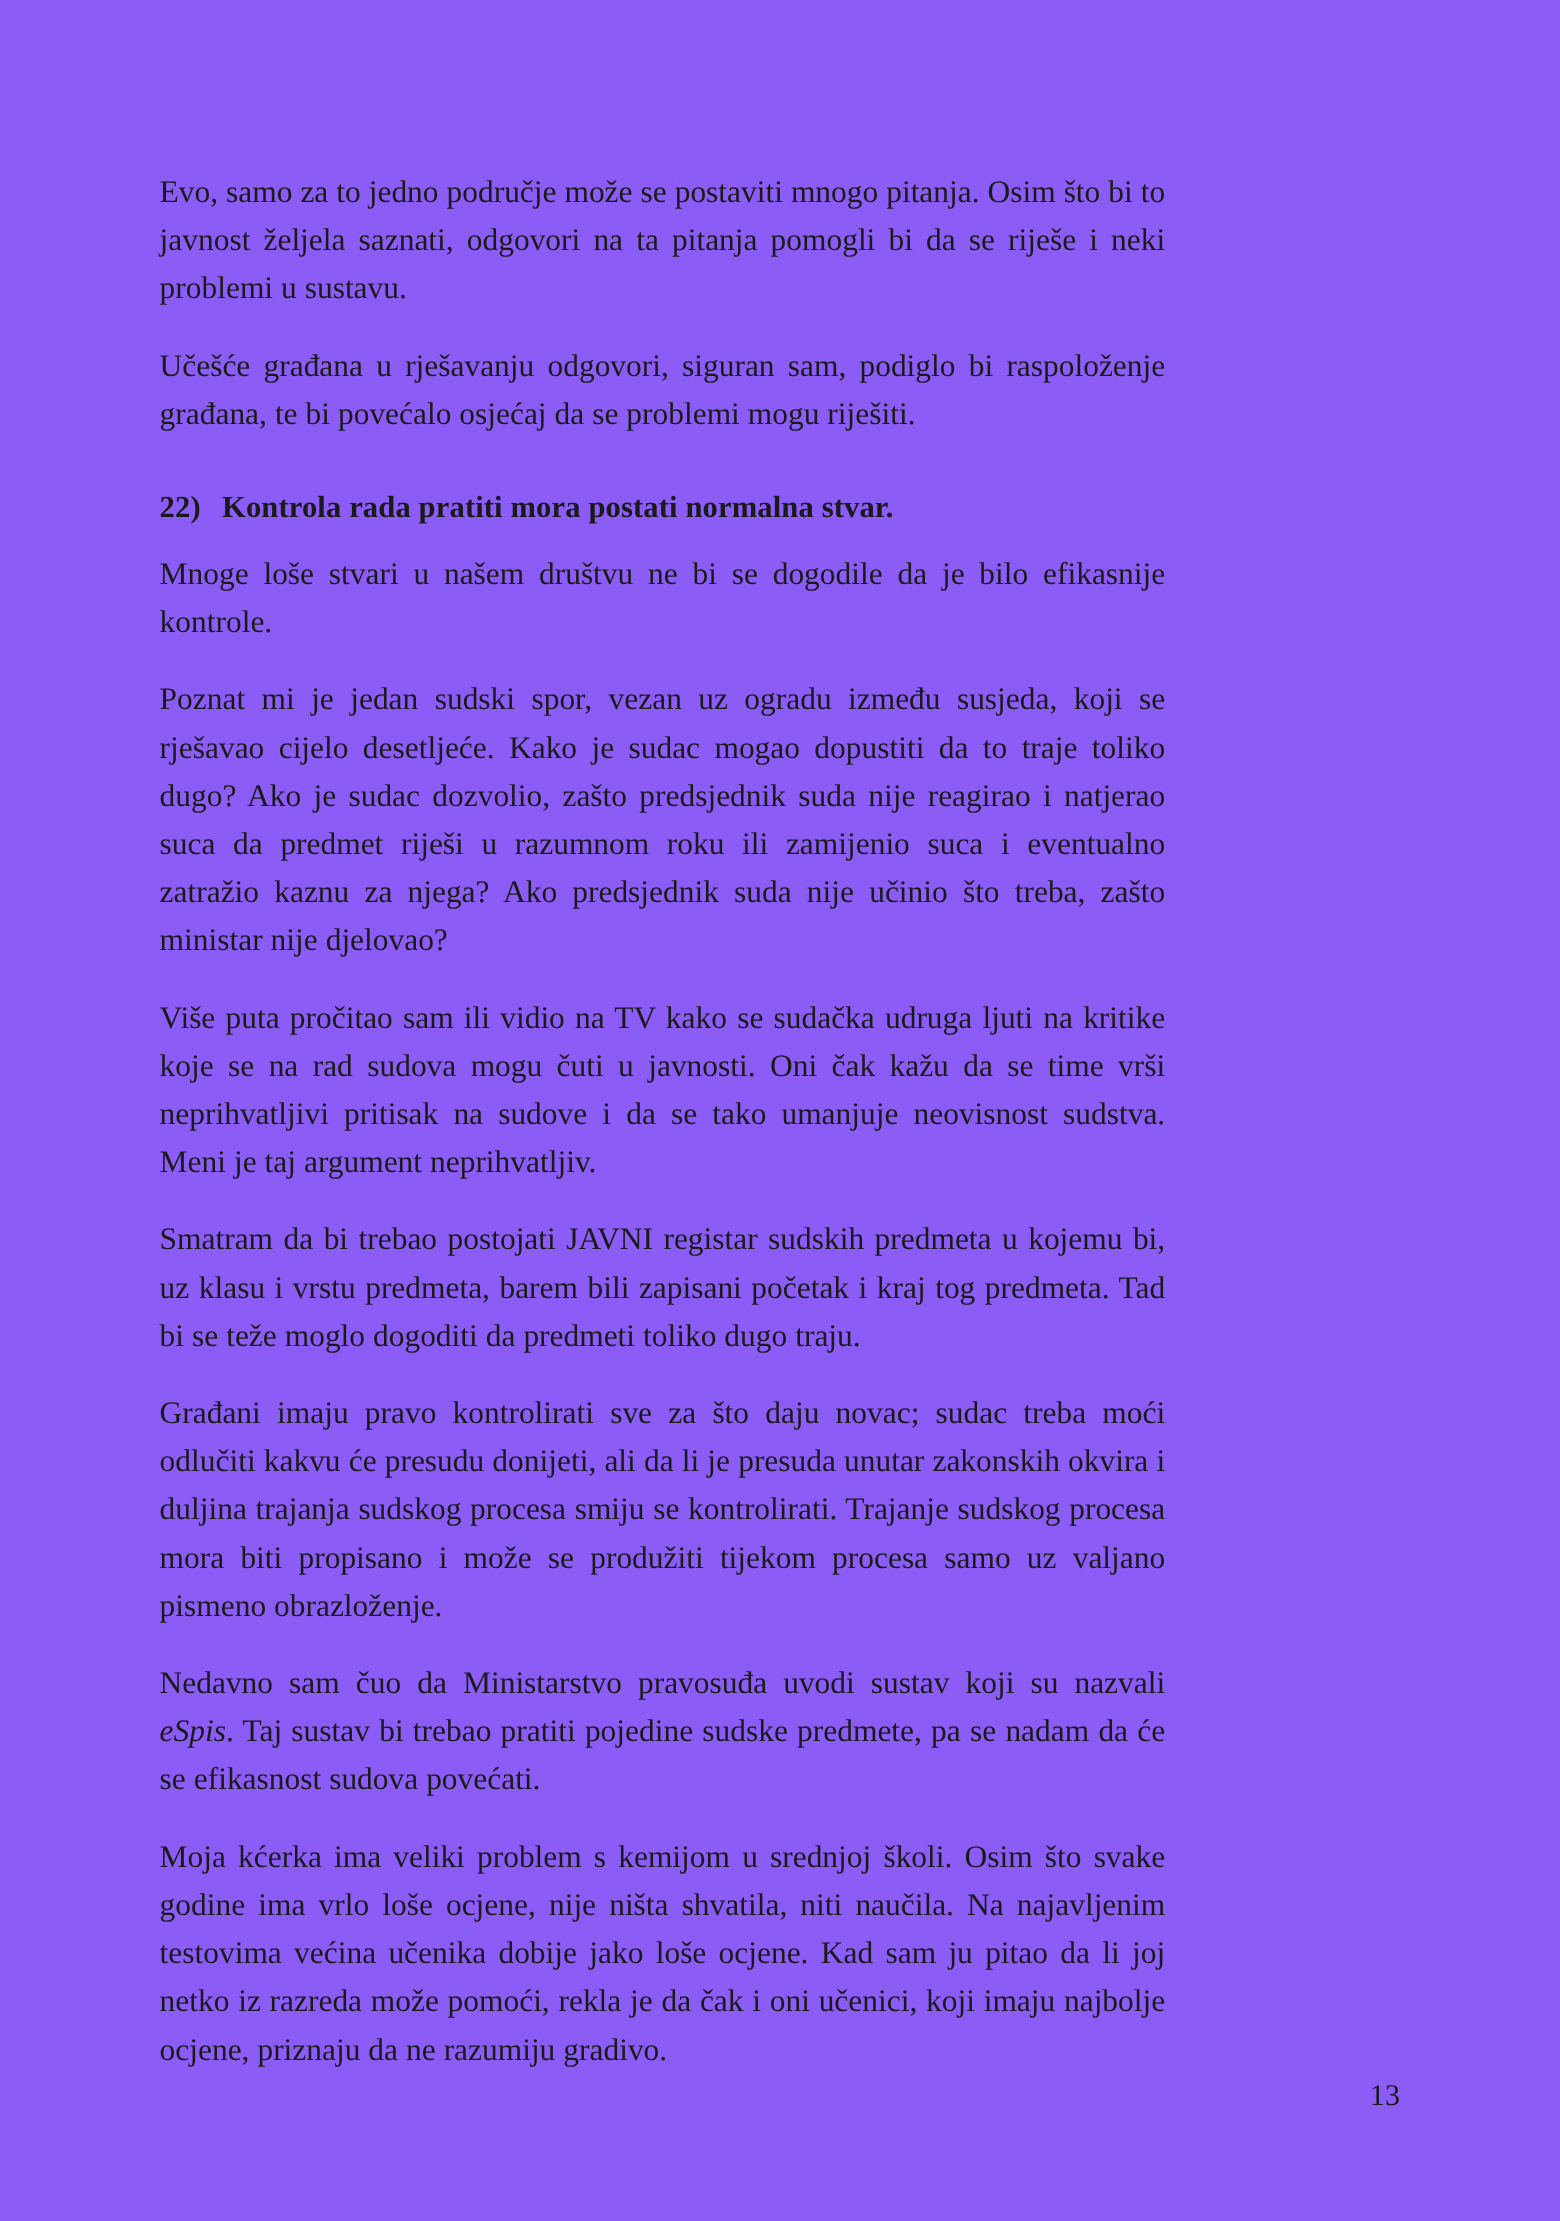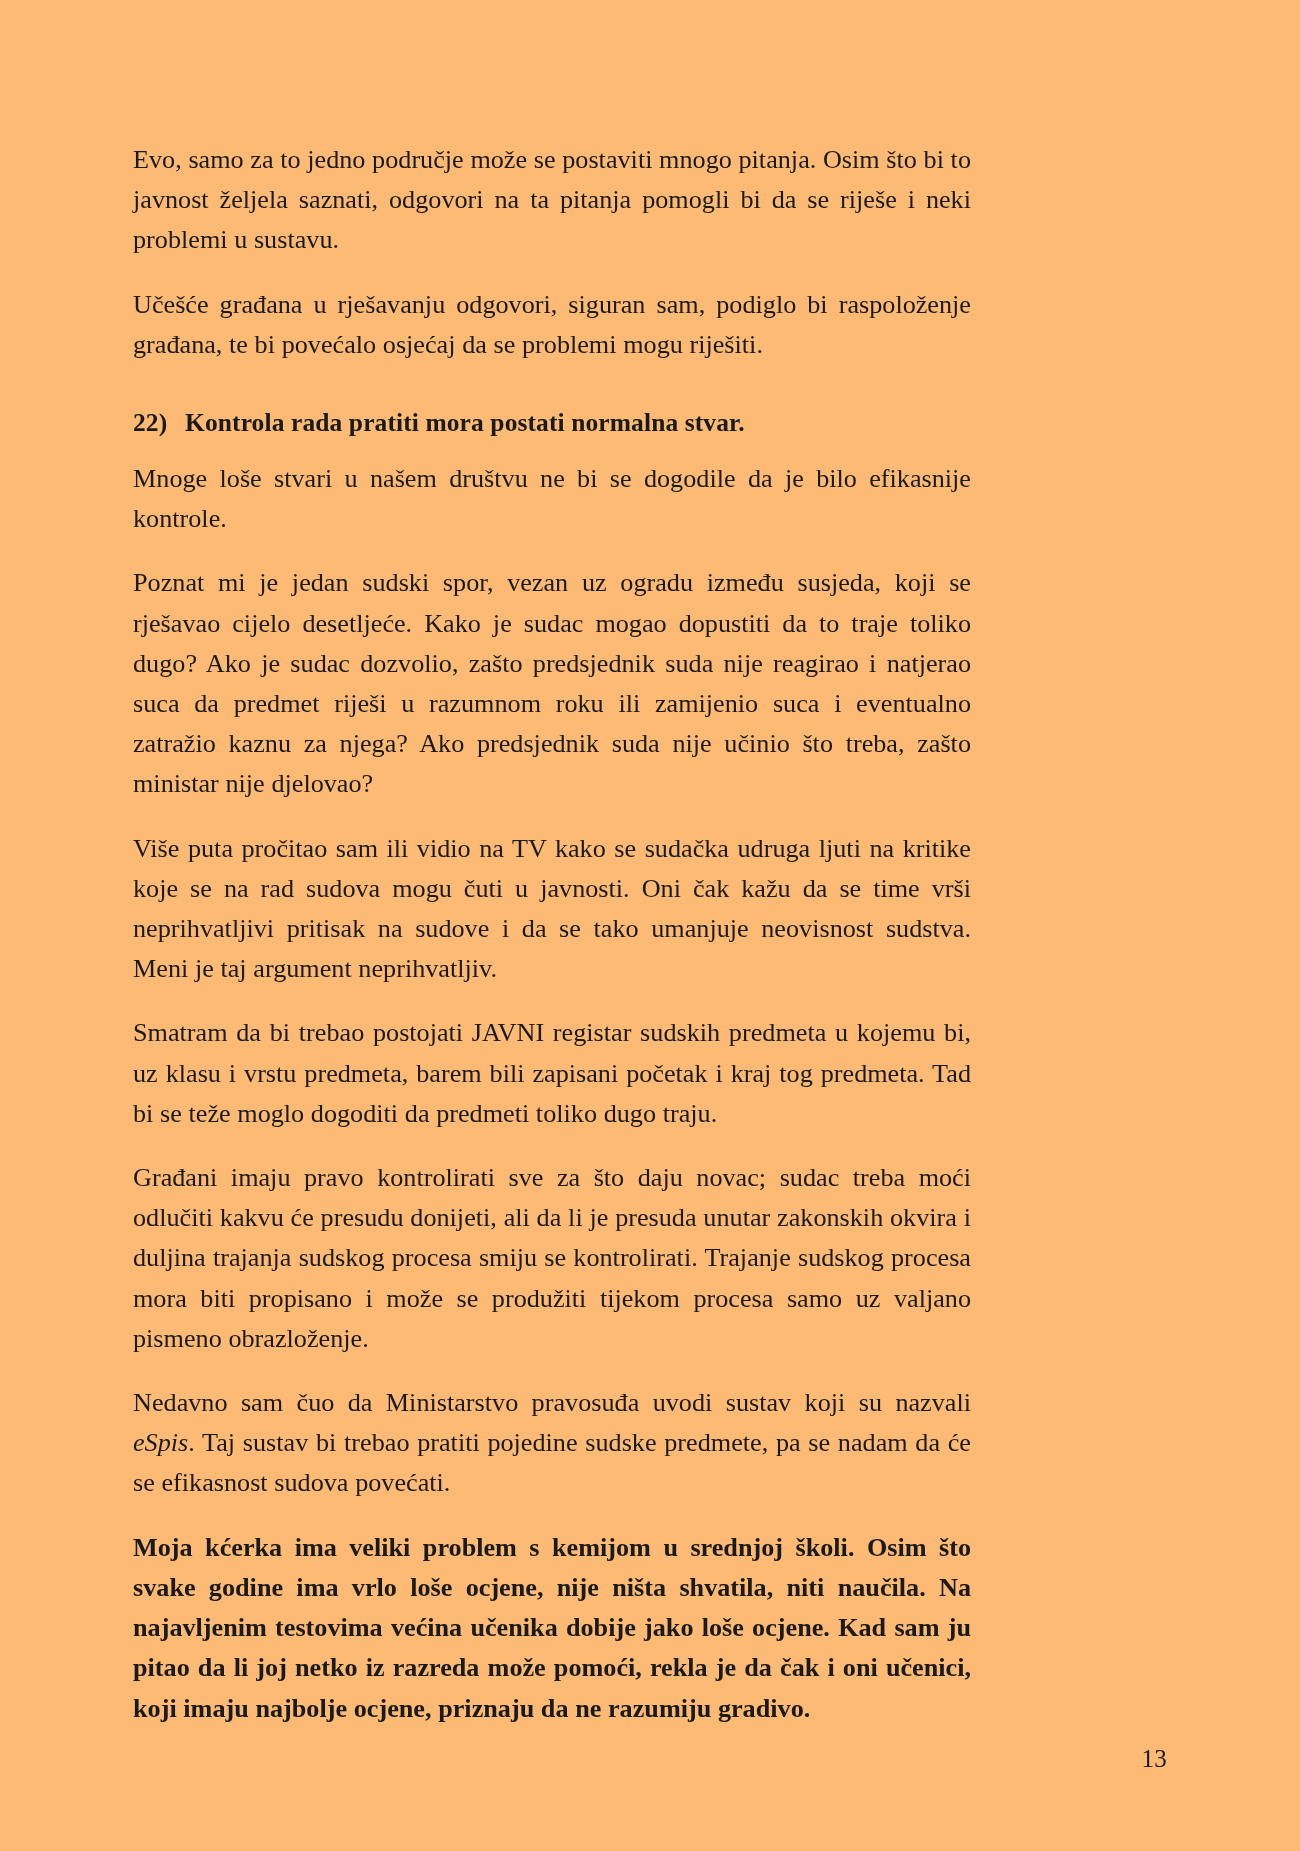--- a/index.html
+++ b/index.html
@@ -8,42 +8,41 @@
     background: #ffffff;
   }
   body {
     font-family: "Liberation Serif", "DejaVu Serif", serif;
     color: #1a1a1a;
   }
   .page {
     position: relative;
     width: 1300px;
     height: 1851px;
-    background: #fdba74;
+    background: #8b5cf6;
     box-sizing: border-box;
     overflow: hidden;
   }
   .content {
     position: absolute;
     left: 133px;
     top: 140px;
     width: 838px;
   }
   .para {
     font-size: 26.2px;
     line-height: 40.2px;
     text-align: justify;
     text-justify: inter-word;
     margin: 0 0 24px 0;
     hyphens: manual;
     word-spacing: 0.1px;
   }
   .para:last-child {
     margin-bottom: 12px;
-    font-weight: bold;
   }
   .section-heading {
     font-size: 25.5px;
     line-height: 40px;
     font-weight: bold;
     margin: 38px 0 2px 0;
     text-align: left;
     letter-spacing: 0.1px;
   }
   .heading-num {
@@ -51,21 +50,21 @@
     min-width: 52px;
   }
   .para-after-heading {
     margin-top: 16px;
   }
   em.italic-term {
   }
   .page-number {
     position: absolute;
     right: 133px;
-    bottom: 80px;
+    bottom: 92px;
     font-size: 25px;
     line-height: 1;
     text-align: right;
     letter-spacing: 0.3px;
   }
 </style>
 </head>
 <body>
 
 <div class="page">

